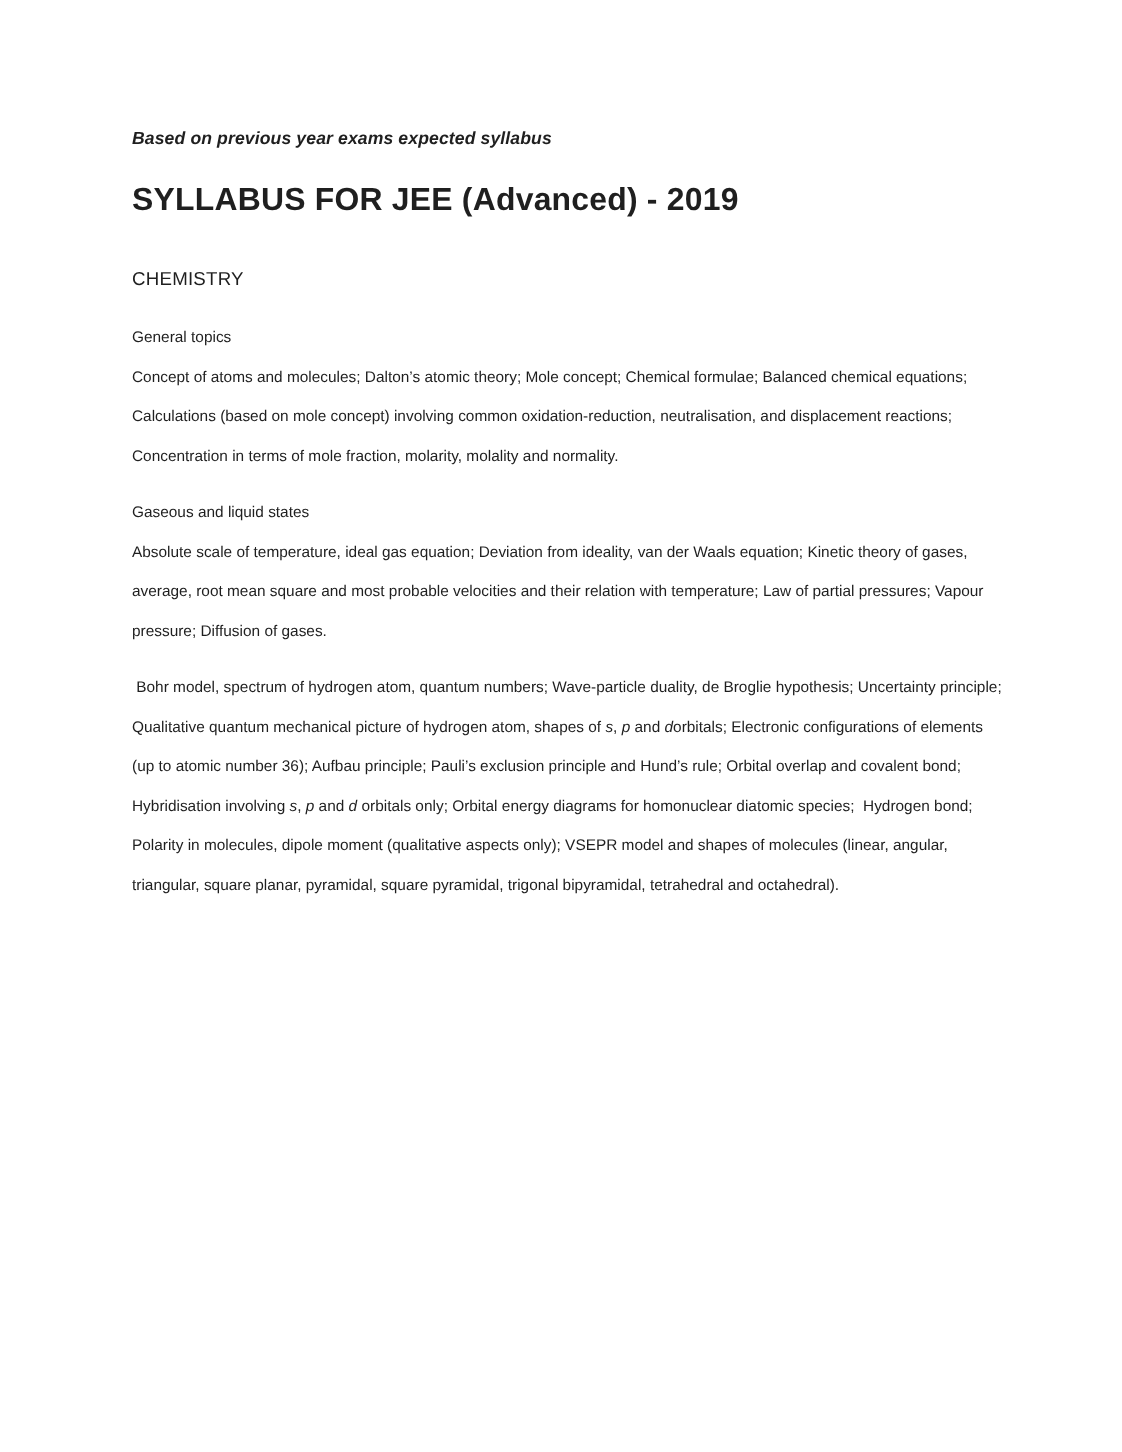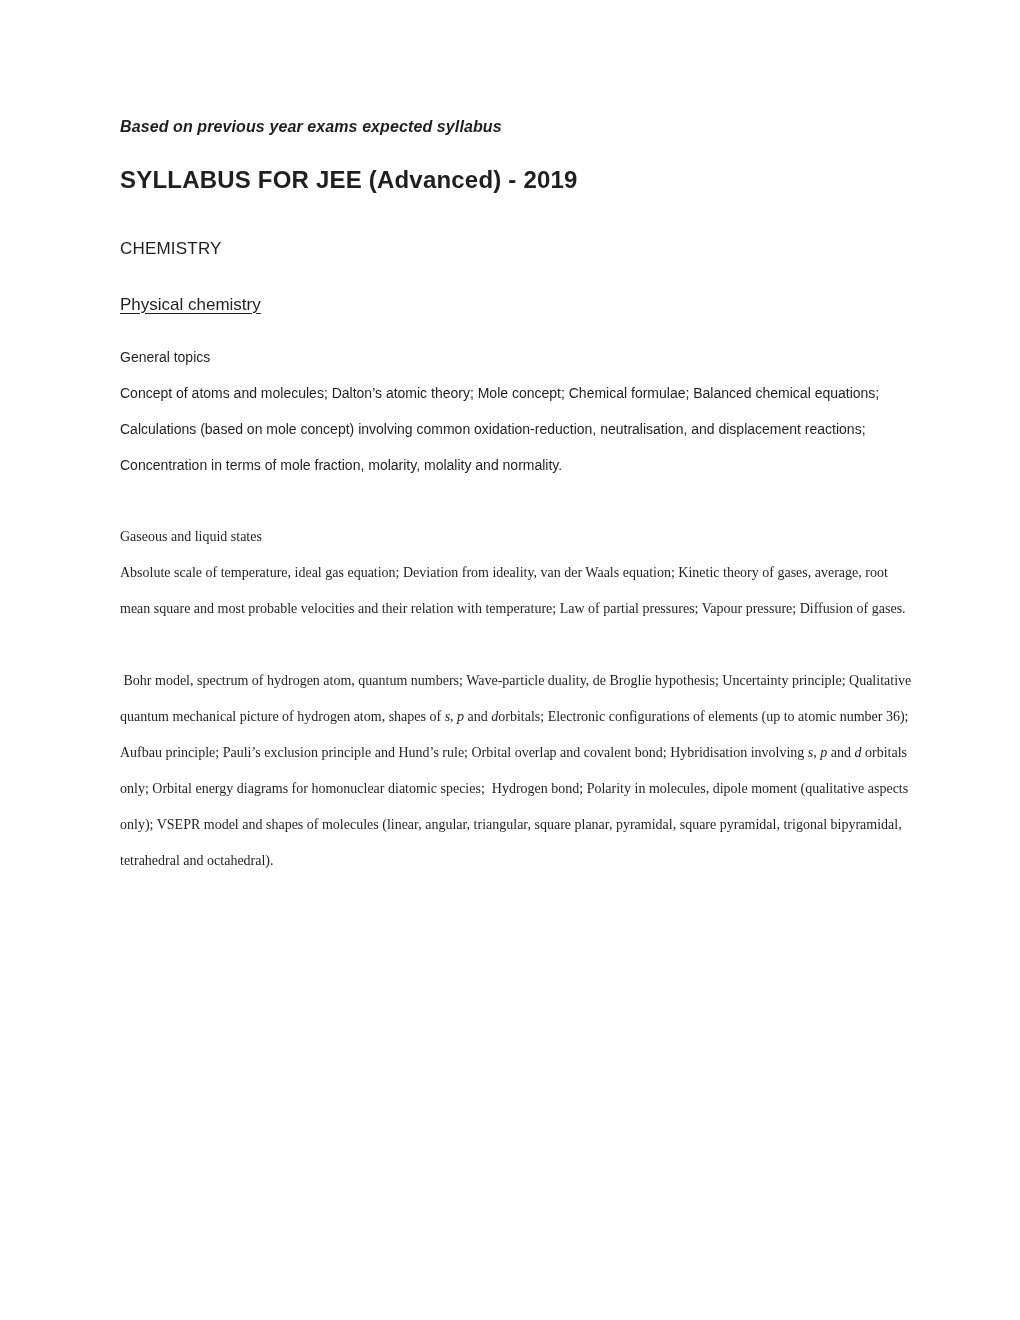--- a/index.html
+++ b/index.html
@@ -19,62 +19,61 @@
   }
   .note {
     font-size: 16px;
     font-style: italic;
     font-weight: 600;
     letter-spacing: 0.1px;
     white-space: pre-wrap;
   }
   .title {
     margin-top: 30px;
-    font-size: 24px;
+    font-size: 29px;
     font-weight: 700;
     letter-spacing: 0.2px;
     white-space: pre-wrap;
   }
   .subject {
     margin-top: 45px;
     font-size: 17px;
     font-weight: 400;
     letter-spacing: 0.2px;
     white-space: pre-wrap;
   }
   .section-title {
     margin-top: 36px;
     font-size: 17px;
     text-decoration: underline;
     text-underline-offset: 3px;
     white-space: pre-wrap;
   }
   .blocks { margin-top: 24px; }
   .block { width: 792px; }
-  .block + .block { margin-top: 36px; font-family: Liberation Serif, serif; }
+  .block + .block { margin-top: 15px; }
   .topic-heading,
   .topic-body {
     font-size: 14px;
     line-height: 36px;
     white-space: pre-wrap;
   }
   .it { font-style: italic; }
 </style>
 </head>
 <body>
 
 <div class="page">
 
   <div class="note">Based on previous year exams expected syllabus</div>
 
   <h1 class="title">SYLLABUS FOR JEE (Advanced) - 2019</h1>
 
   <h2 class="subject">CHEMISTRY</h2>
 
-  <div class="section-title">Physical chemistry</div>
 
   <div class="blocks">
 
     <div class="block">
       <div class="topic-heading">General topics</div>
       <p class="topic-body"><span>Concept of atoms and molecules; Dalton’s atomic theory; Mole concept; Chemical formulae; Balanced chemical equations; Calculations (based on mole concept) involving common oxidation-reduction, neutralisation, and displacement reactions; Concentration in terms of mole fraction, molarity, molality and normality.</span></p>
     </div>
 
     <div class="block">
       <div class="topic-heading">Gaseous and liquid states</div>

